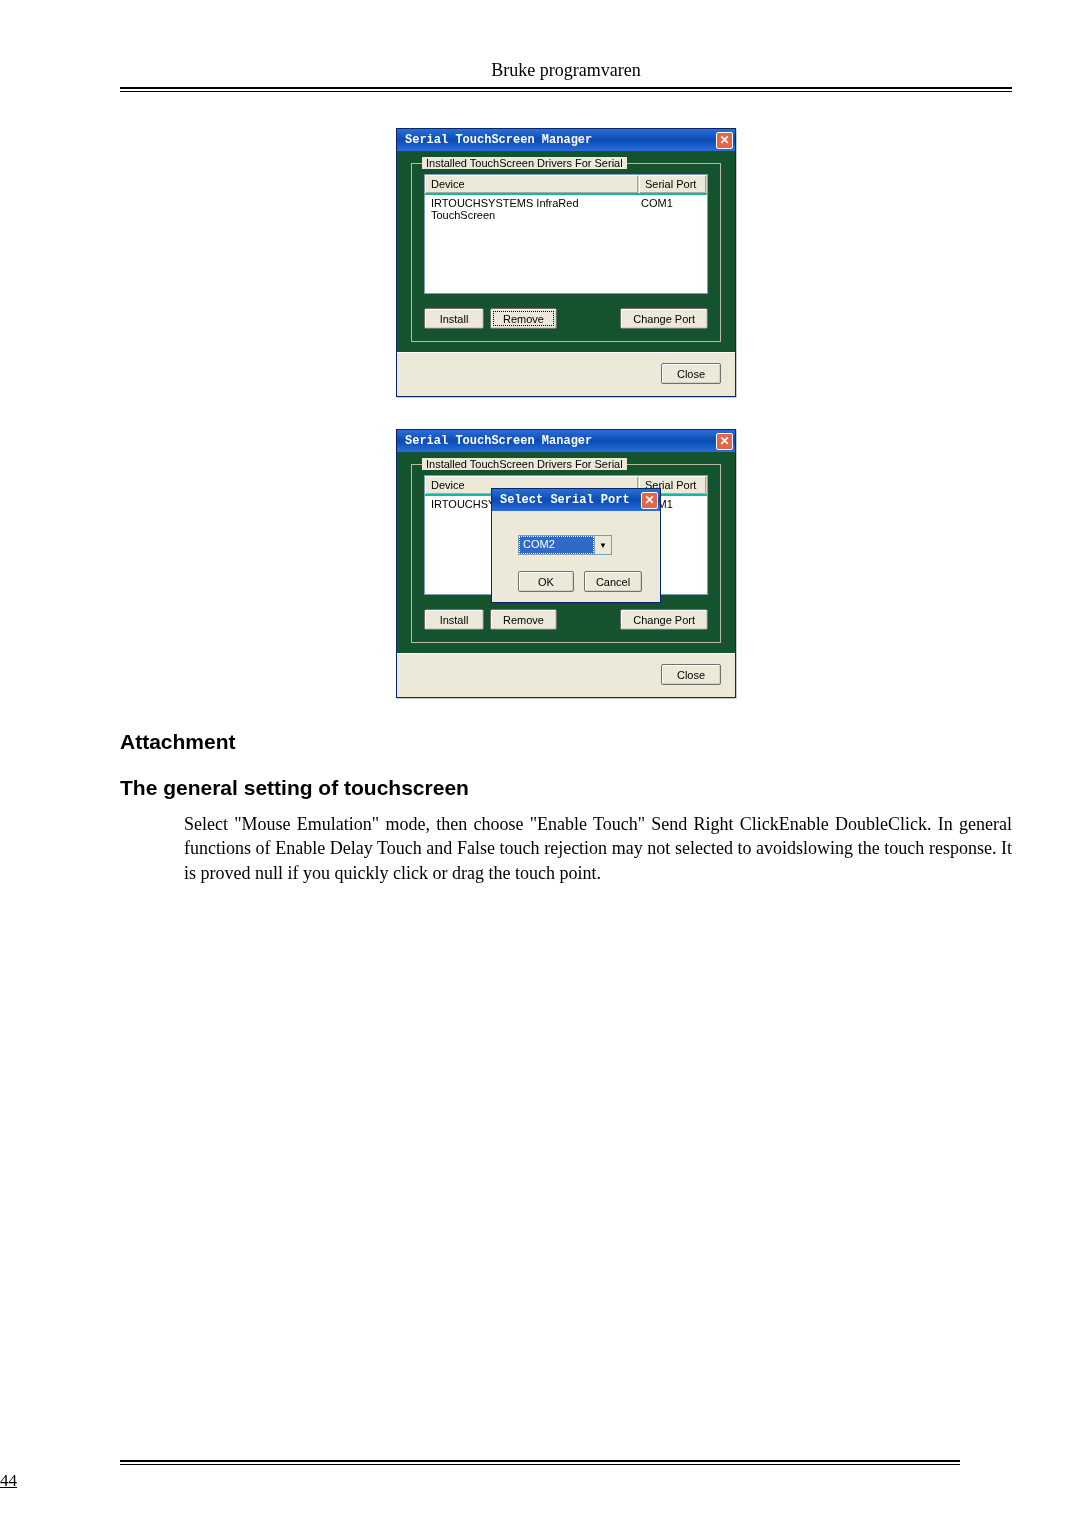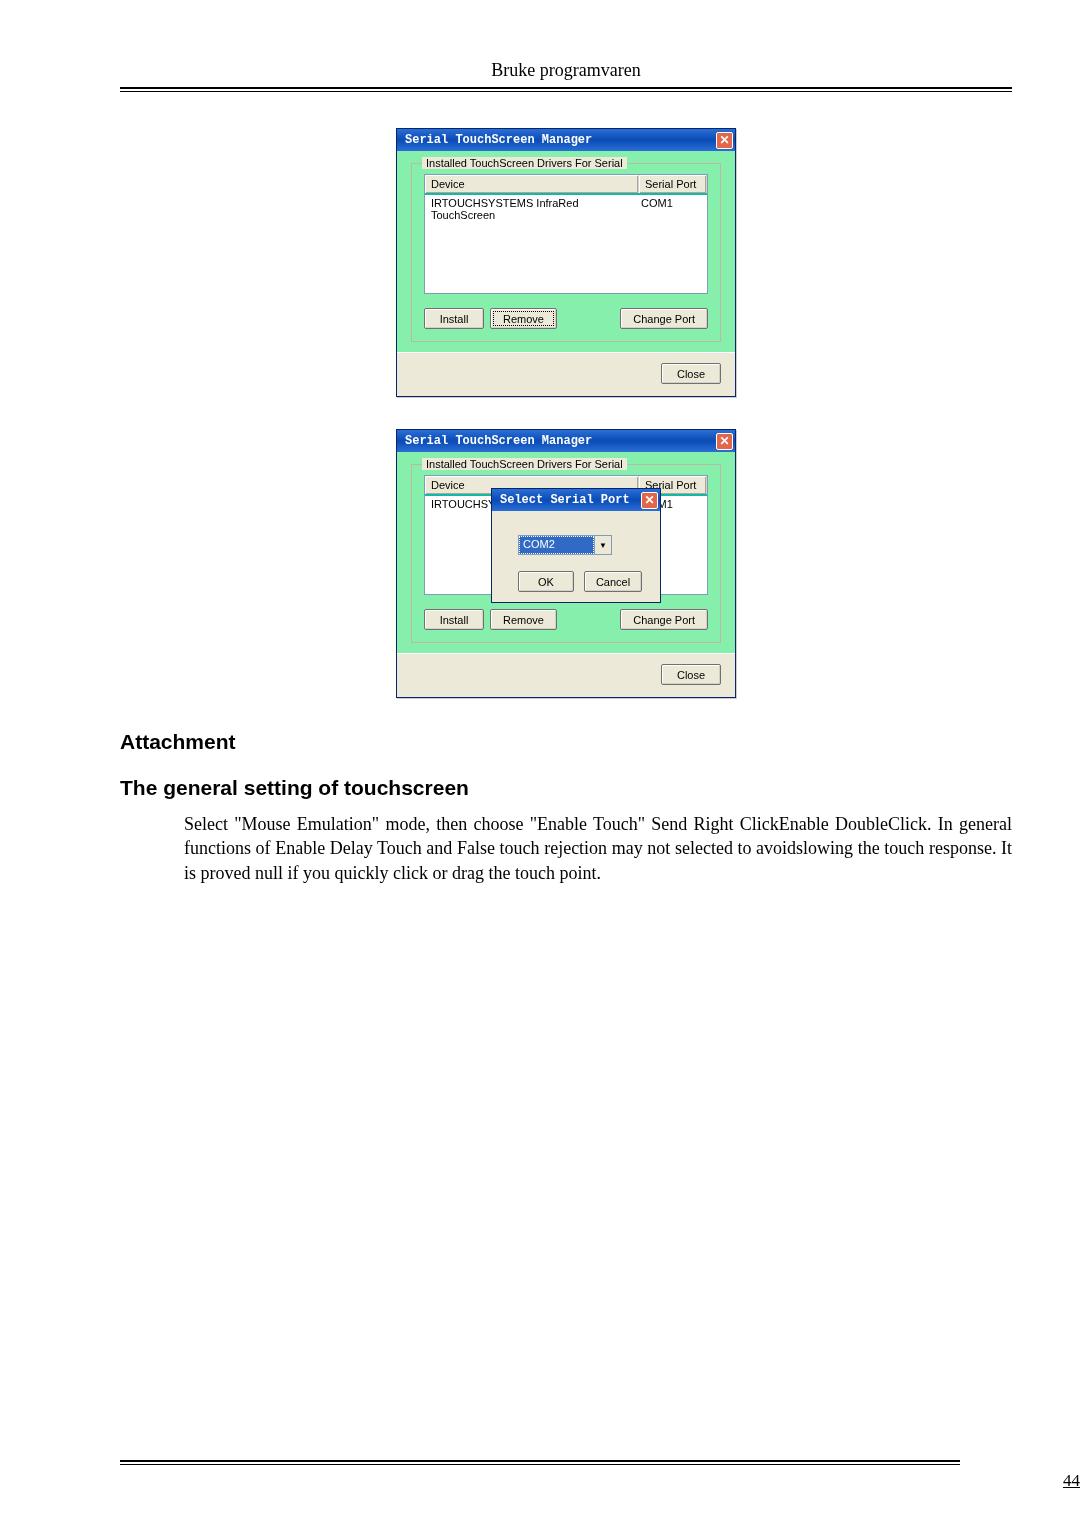--- a/index.html
+++ b/index.html
@@ -54,21 +54,21 @@
     width: 17px; height: 17px;
     background: #e2664a;
     color: #fff;
     border: 1px solid #fff;
     border-radius: 2px;
     display: flex; align-items: center; justify-content: center;
     font-family: Arial, sans-serif;
     font-size: 12px;
     line-height: 1;
   }
-  .dlg-body { padding: 12px 14px 10px 14px; background: #86efac; }
+  .dlg-body { padding: 12px 14px 10px 14px; background: #14532d; }
   .groupbox {
     border: 1px solid #bdb8a4;
     padding: 10px 12px 12px 12px;
     position: relative;
   }
   .groupbox-legend {
     position: absolute;
     top: -7px; left: 10px;
     background: #ece9d8;
     padding: 0 4px;
@@ -186,21 +186,21 @@
     left: 120px; right: 120px;
     bottom: 62px;
     border-top: 2px solid #000;
     border-bottom: 1px solid #000;
     height: 5px;
   }
   .pagenum {
     position: absolute;
     left: 0; right: 0;
     bottom: 36px;
-    text-align: right;
+    text-align: left;
     font-size: 17px;
     text-decoration: underline;
   }
 </style>
 </head>
 <body>
 
 <div class="page">
   <div class="header-title">Bruke programvaren</div>
   <div class="header-rule-top"></div>

